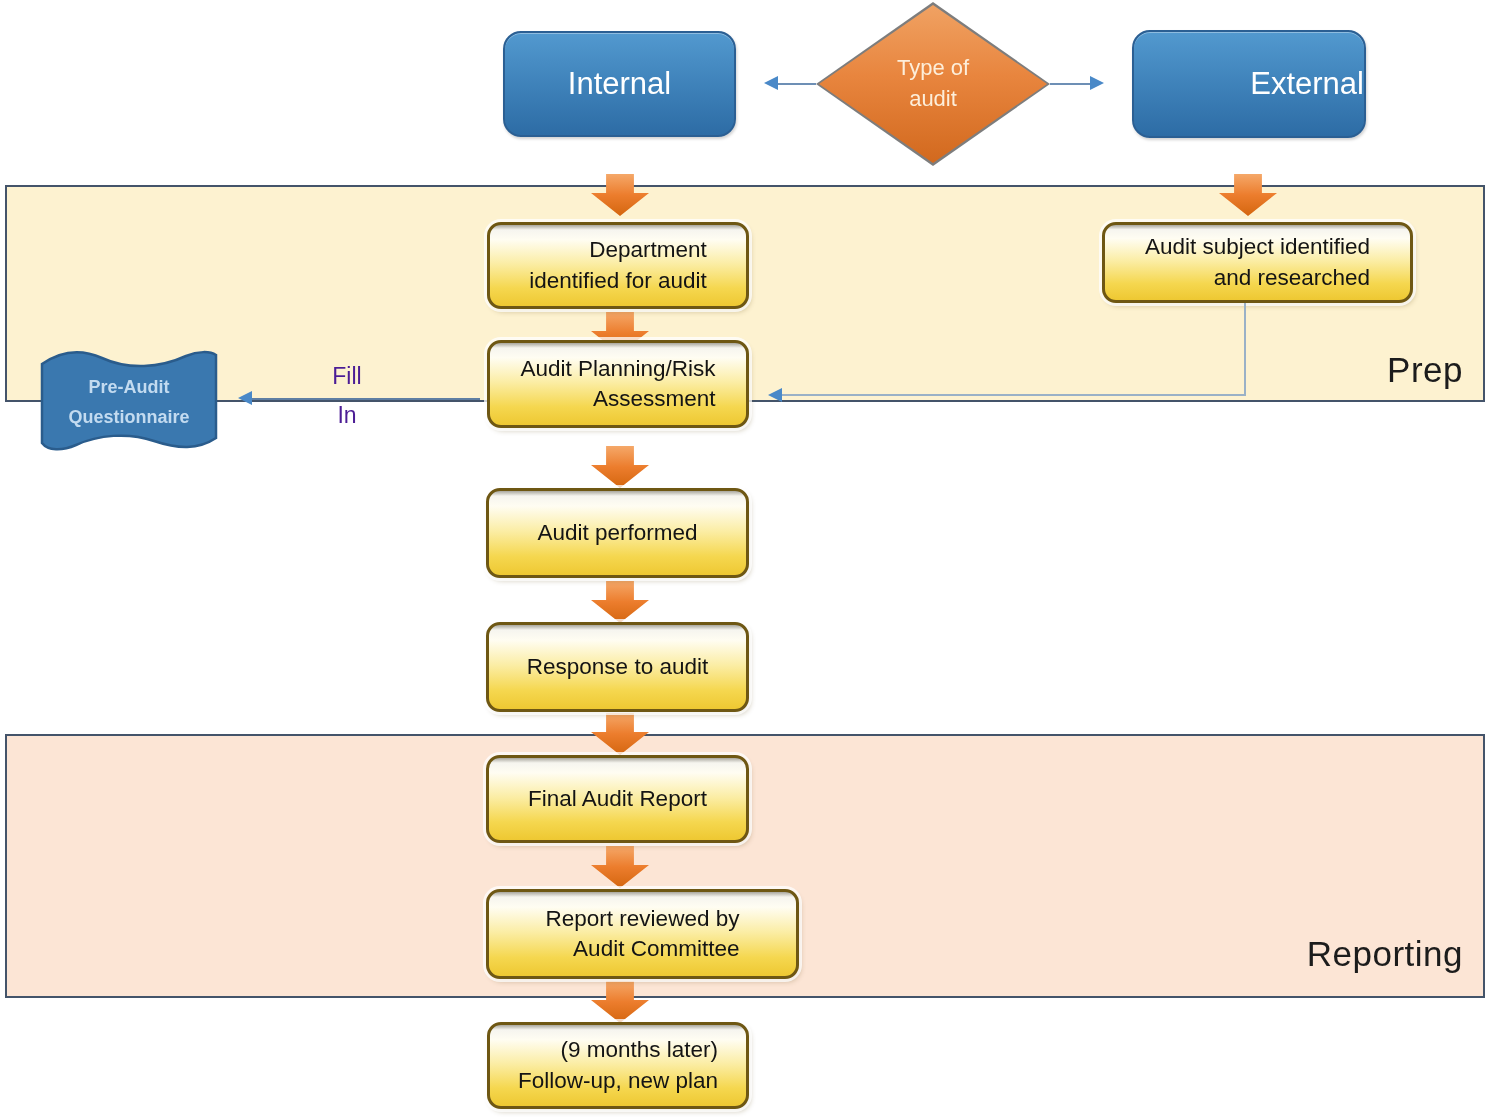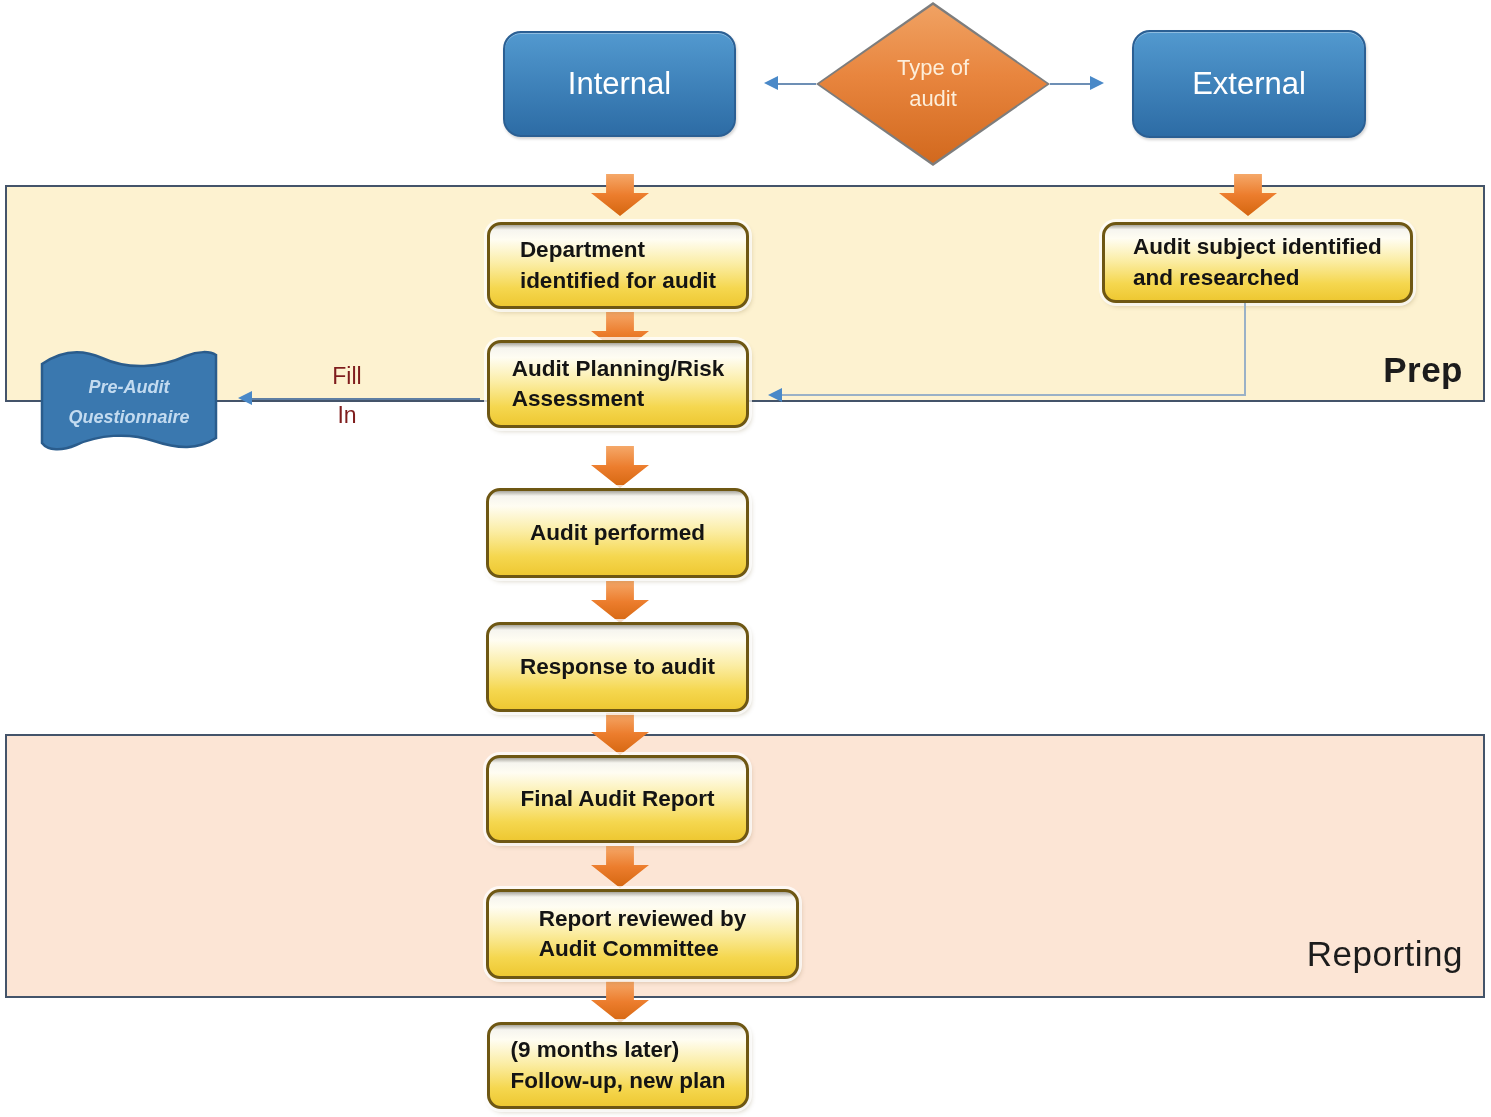--- a/index.html
+++ b/index.html
@@ -2,54 +2,54 @@
 <html><head>
 <meta charset="utf-8">
 <style>
   html,body{margin:0;padding:0;background:#fff;}
   #stage{
     position:relative;width:1491px;height:1117px;background:#ffffff;overflow:hidden;
     font-family:"Liberation Sans",sans-serif;color:#141414;
   }
   
   .band{position:absolute;left:5px;width:1480px;box-sizing:border-box;border:2px solid #44546a;}
-  #band-prep{top:185px;height:217px;background:#fdf2d0;font-weight:bold;}
+  #band-prep{top:185px;height:217px;background:#fdf2d0;}
   #band-fieldwork{top:470px;height:266px;background:#dde7f3;}
   #band-reporting{top:734px;height:264px;background:#fce5d5;}
   .band-label{position:absolute;right:20px;font-size:35px;color:#1c1c1c;letter-spacing:.5px;}
   #band-prep .band-label{bottom:10px;}
   #band-fieldwork .band-label{bottom:8px;}
   #band-reporting .band-label{bottom:22px;}
   
   .blue-node{
     position:absolute;box-sizing:border-box;border-radius:18px;
     border:2px solid #2b5f93;
     background:linear-gradient(180deg,#5299cf 0%,#3d80b8 55%,#2d6ca5 100%);
     box-shadow:inset 0 1px 0 rgba(255,255,255,.35), 1px 2px 3px rgba(0,0,0,.18);
     display:flex;align-items:center;justify-content:center;
     color:#ffffff;font-size:31px;
   }
   #node-internal{left:503px;top:31px;width:233px;height:106px;}
-  #node-external{left:1132px;top:30px;width:234px;height:108px;}
+  #node-external{left:1132px;top:30px;width:234px;height:108px;justify-content:flex-end;}
   
   #decision{position:absolute;left:816px;top:2px;width:234px;height:164px;}
   #decision .d-outer{position:absolute;inset:0;clip-path:polygon(50% 0,100% 50%,50% 100%,0 50%);background:#7d7d7d;}
   #decision .d-inner{
     position:absolute;inset:3px;clip-path:polygon(50% 0,100% 50%,50% 100%,0 50%);
     background:linear-gradient(180deg,#f0a263 0%,#e8853e 45%,#d2691e 100%);
     display:flex;align-items:center;justify-content:center;text-align:center;
     color:#fdeeda;font-size:22px;line-height:1.4;white-space:pre-line;
   }
   
   .step{
     position:absolute;box-sizing:border-box;border:3px solid #6e5713;border-radius:14px;
     background:linear-gradient(180deg,#a9a79e 0%,#f6f5ef 6%,#fffdf2 18%,#fbeda4 48%,#f5d74f 78%,#eec832 100%);
     box-shadow:0 0 0 3px rgba(255,255,255,.75), 2px 3px 5px rgba(89,67,10,.25);
-    display:flex;align-items:center;justify-content:center;text-align:left;
-    font-size:22.5px;line-height:1.35;color:#141414;white-space:pre-line;font-weight:bold;
+    display:flex;align-items:center;justify-content:center;text-align:right;
+    font-size:22.5px;line-height:1.35;color:#141414;white-space:pre-line;
   }
   #step-department{left:487px;top:222px;width:262px;height:87px;}
   #step-subject{left:1090px;top:222px;width:311px;height:81px;margin-left:12px;}
   #step-planning{left:487px;top:340px;width:262px;height:88px;}
   #step-performed{left:486px;top:488px;width:263px;height:90px;}
   #step-response{left:486px;top:622px;width:263px;height:90px;}
   #step-final{left:486px;top:755px;width:263px;height:88px;}
   #step-review{left:486px;top:889px;width:313px;height:90px;}
   #step-followup{left:487px;top:1022px;width:262px;height:87px;}
   
@@ -57,26 +57,26 @@
     position:absolute;width:58px;height:42px;
     clip-path:polygon(26% 0,74% 0,74% 45%,100% 45%,50% 100%,0 45%,26% 45%);
     background:linear-gradient(180deg,#f5a869 0%,#ec7d2d 50%,#d4660f 100%);
   }
   
   .hline{position:absolute;height:2px;background:#6d8fb5;}
   .vline{position:absolute;width:2px;background:#9ab1c7;}
   .ah{position:absolute;width:0;height:0;border-top:7px solid transparent;border-bottom:7px solid transparent;}
   .ah-left{border-right:14px solid #4a89c8;}
   .ah-right{border-left:14px solid #4a89c8;}
-  .conn-label{position:absolute;width:100px;text-align:center;font-size:23px;color:#7f1d1d;}
+  .conn-label{position:absolute;width:100px;text-align:center;font-size:23px;color:#4c1d95;}
   
   #flag{position:absolute;left:36px;top:346px;width:186px;height:112px;}
   #flag-text{
     position:absolute;left:36px;top:372px;width:186px;text-align:center;
-    color:#c3dbf0;font-size:18px;font-weight:700;line-height:30px;white-space:pre-line;font-style:italic;
+    color:#c3dbf0;font-size:18px;font-weight:700;line-height:30px;white-space:pre-line;
   }
 </style>
 </head>
 <body>
 
 <div id="stage">
 
   <div class="band" id="band-prep">
     <span class="band-label">Prep</span>
   </div>

